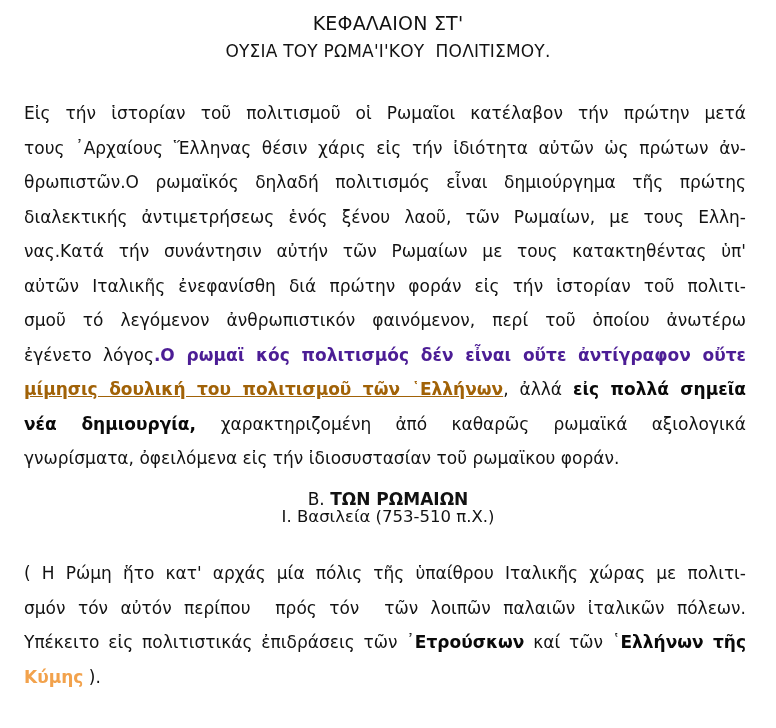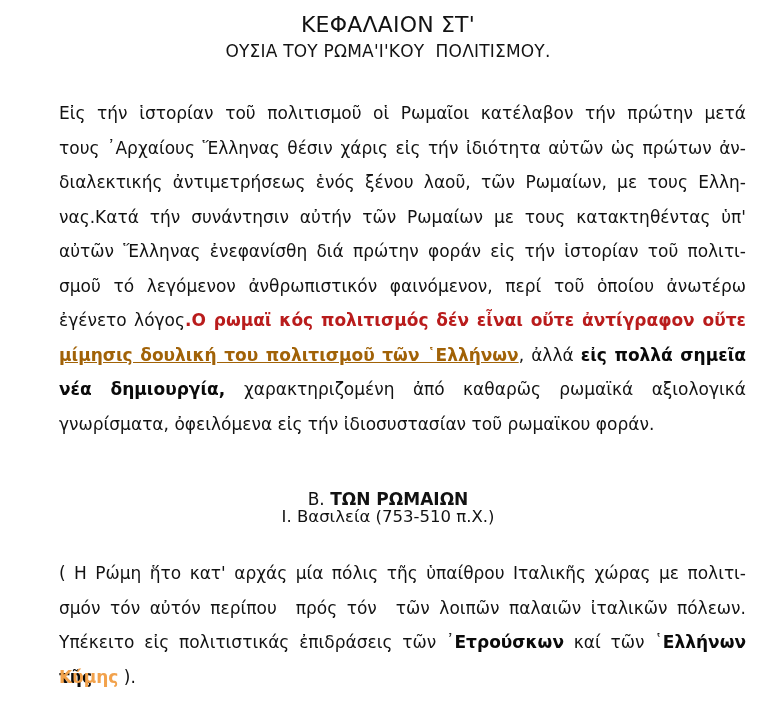--- a/index.html
+++ b/index.html
@@ -17,21 +17,21 @@
   }
   .center-line {
     position: absolute;
     left: 0;
     width: 776px;
     text-align: center;
     white-space: pre;
   }
   .chapter {
     top: 12px;
-    font-size: 22px;
+    font-size: 19px;
     font-weight: normal;
     letter-spacing: 0.2px;
   }
   .doc-title {
     top: 41px;
     font-size: 17px;
     font-weight: normal;
     letter-spacing: 0.2px;
   }
   .section-heading {
@@ -50,44 +50,44 @@
     font-size: 17px;
   }
   #para1 { top: 96px; }
   #para2 { top: 556px; }
   .line {
     line-height: 34.5px;
     height: 34.5px;
     text-align: justify;
     text-align-last: justify;
     overflow: visible;
-    margin-left: 35px;
   }
   .line.end {
     text-align-last: left;
   }
   .r-n { font-weight: normal; color: #121212; }
   .r-b { font-weight: bold; color: #0a0a0a; }
   .r-ob { font-weight: bold; }
 </style>
 </head>
 <body>
 
 <div class="center-line chapter">ΚΕΦΑΛΑΙΟΝ ΣΤ'</div>
 
 <div class="center-line doc-title">ΟΥΣΙΑ ΤΟΥ ΡΩΜΑ'Ι'ΚΟΥ&nbsp; ΠΟΛΙΤΙΣΜΟΥ.</div>
 
 <div class="para" id="para1">
     <div class="line"><span class="r-n">Εἰς τήν ἱστορίαν τοῦ πολιτισμοῦ οἱ Ρωμαῖοι κατέλαβον τήν πρώτην μετά</span></div>
     <div class="line"><span class="r-n">τους ᾿Αρχαίους Ἕλληνας θέσιν χάρις εἰς τήν ἰδιότητα αὐτῶν ὡς πρώτων ἀν-</span></div>
+    <div class="line"><span class="r-n">θρωπιστῶν.Ο ρωμαϊκός δηλαδή πολιτισμός εἶναι δημιούργημα τῆς πρώτης</span></div>
     <div class="line"><span class="r-n">διαλεκτικής ἀντιμετρήσεως ἑνός ξένου λαοῦ, τῶν Ρωμαίων, με τους Ελλη-</span></div>
     <div class="line"><span class="r-n">νας.Κατά τήν συνάντησιν αὐτήν τῶν Ρωμαίων με τους κατακτηθέντας ὑπ'</span></div>
-    <div class="line"><span class="r-n">αὐτῶν Ἕλληνας ἐνεφανίσθη διά πρώτην φοράν εἰς τήν ἱστορίαν τοῦ πολιτι-</span></div>
+    <div class="line"><span class="r-n">αὐτῶν Ιταλικῆς ἐνεφανίσθη διά πρώτην φοράν εἰς τήν ἱστορίαν τοῦ πολιτι-</span></div>
     <div class="line"><span class="r-n">σμοῦ τό λεγόμενον ἀνθρωπιστικόν φαινόμενον, περί τοῦ ὁποίου ἀνωτέρω</span></div>
-    <div class="line"><span class="r-n">ἐγένετο λόγος</span><span class="r-ob" style="color: #b91c1c;">.Ο ρωμαϊ κός πολιτισμός δέν εἶναι οὔτε ἀντίγραφον οὔτε</span></div>
+    <div class="line"><span class="r-n">ἐγένετο λόγος</span><span class="r-ob" style="color: #4c1d95;">.Ο ρωμαϊ κός πολιτισμός δέν εἶναι οὔτε ἀντίγραφον οὔτε</span></div>
     <div class="line"><span class="r-ob" style="color: #a16207; text-decoration: underline;">μίμησις δουλική του πολιτισμοῦ τῶν ῾Ελλήνων</span><span class="r-n">, ἀλλά </span><span class="r-b">εἰς πολλά σημεῖα</span></div>
     <div class="line"><span class="r-b">νέα δημιουργία, </span><span class="r-n">χαρακτηριζομένη ἀπό καθαρῶς ρωμαϊκά αξιολογικά</span></div>
     <div class="line end"><span class="r-n">γνωρίσματα, ὀφειλόμενα εἰς τήν ἰδιοσυστασίαν τοῦ ρωμαϊκου φοράν.</span></div>
   </div>
 
 <div class="center-line section-heading"><span class="sec-label">Β. </span><span class="sec-title">ΤΩΝ ΡΩΜΑΙΩΝ</span></div>
 
 <div class="center-line section-subtitle">Ι. Βασιλεία (753-510 π.Χ.)</div>
 
 <div class="para" id="para2">

